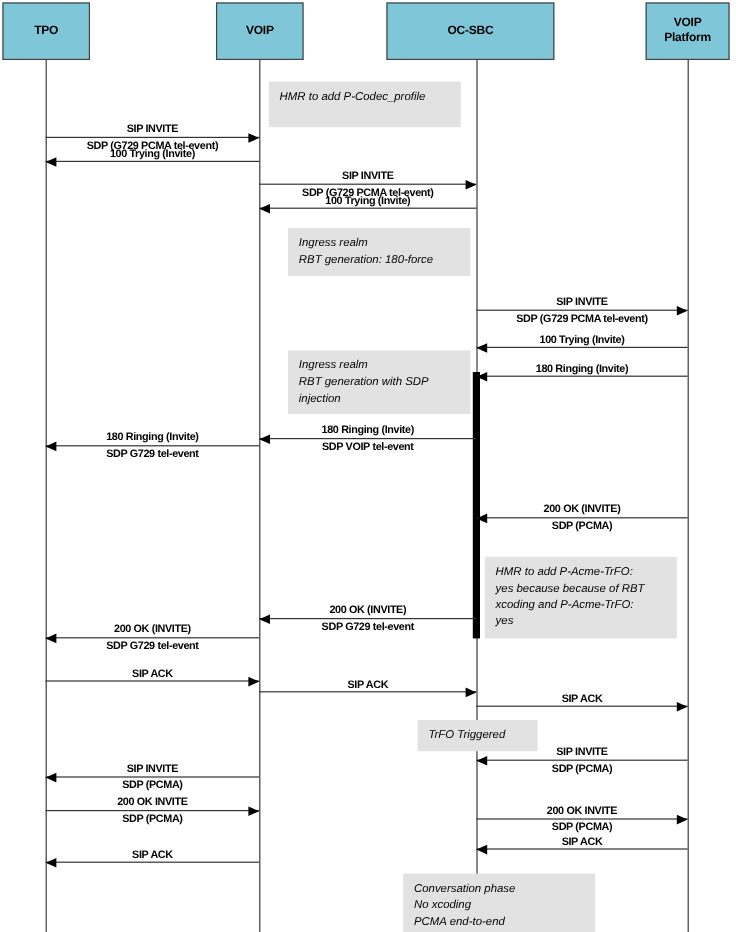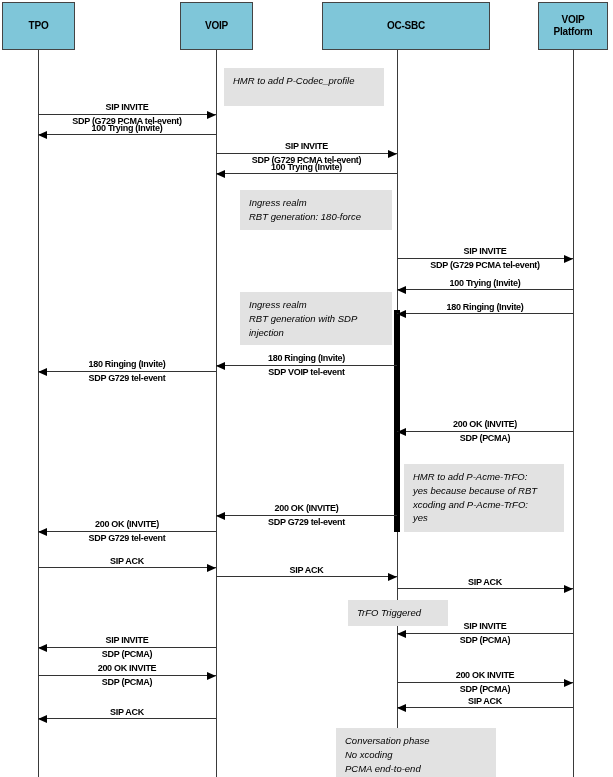--- a/index.html
+++ b/index.html
@@ -110,21 +110,21 @@
       <div class="lifeline" style="left: 397px; top: 50px; height: 727px;"></div>
       <div class="lifeline" style="left: 573px; top: 50px; height: 727px;"></div>
     </div>
   <div id="actors-layer">
       <div class="lifeline-head" style="left: 2px; top: 2px; width: 73px; height: 48px;">
         <span style="white-space: pre-line;">TPO</span>
       </div>
       <div class="lifeline-head" style="left: 180px; top: 2px; width: 73px; height: 48px;">
         <span style="white-space: pre-line;">VOIP</span>
       </div>
-      <div class="lifeline-head" style="left: 322px; top: 2px; width: 168px; height: 48px;">
+      <div class="lifeline-head" style="left: 322px; top: 2px; width: 140px; height: 48px;">
         <span style="white-space: pre-line;">OC-SBC</span>
       </div>
       <div class="lifeline-head" style="left: 538px; top: 2px; width: 70px; height: 48px;">
         <span style="white-space: pre-line;">VOIP
 Platform</span>
       </div>
     </div>
   <div id="activations-layer">
       <div class="activation" style="left: 394px; top: 310px; height: 222px;"></div>
     </div>

